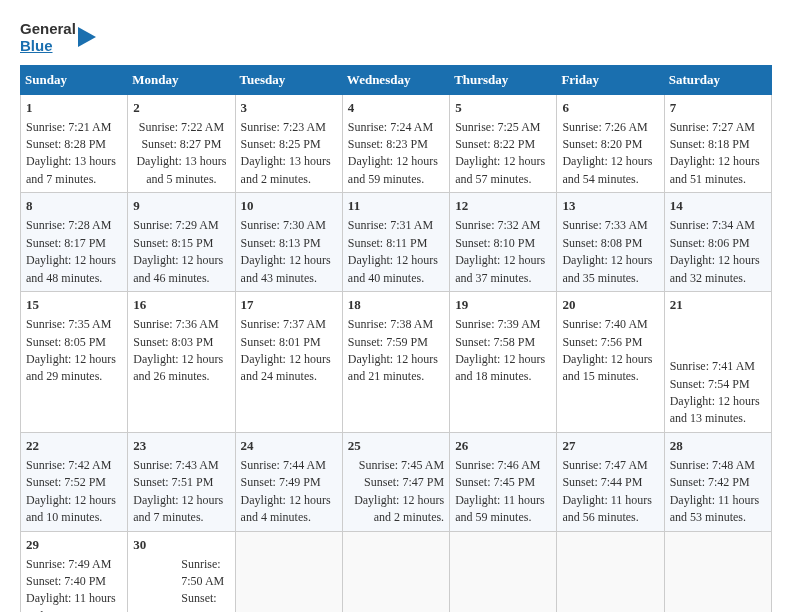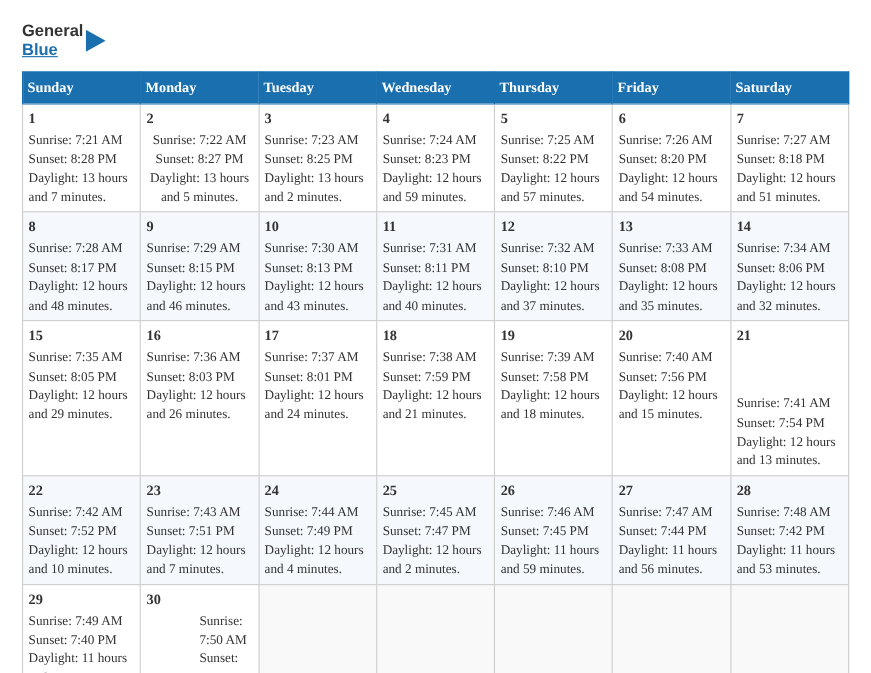--- a/index.html
+++ b/index.html
@@ -283,21 +283,21 @@
         </td>
         <td>
           <span class="day-num">24</span>
           <div class="day-info" style="white-space: pre-line;">Sunrise: 7:44 AM
 Sunset: 7:49 PM
 Daylight: 12 hours
 and 4 minutes.</div>
         </td>
         <td>
           <span class="day-num">25</span>
-          <div class="day-info" style="white-space: pre-line;">Sunrise: 7:45 AM
+          <div class="day-info" style="white-space: pre-line; text-align: right;">Sunrise: 7:45 AM
 Sunset: 7:47 PM
 Daylight: 12 hours
 and 2 minutes.</div>
         </td>
         <td>
           <span class="day-num">26</span>
           <div class="day-info" style="white-space: pre-line;">Sunrise: 7:46 AM
 Sunset: 7:45 PM
 Daylight: 11 hours
 and 59 minutes.</div>

